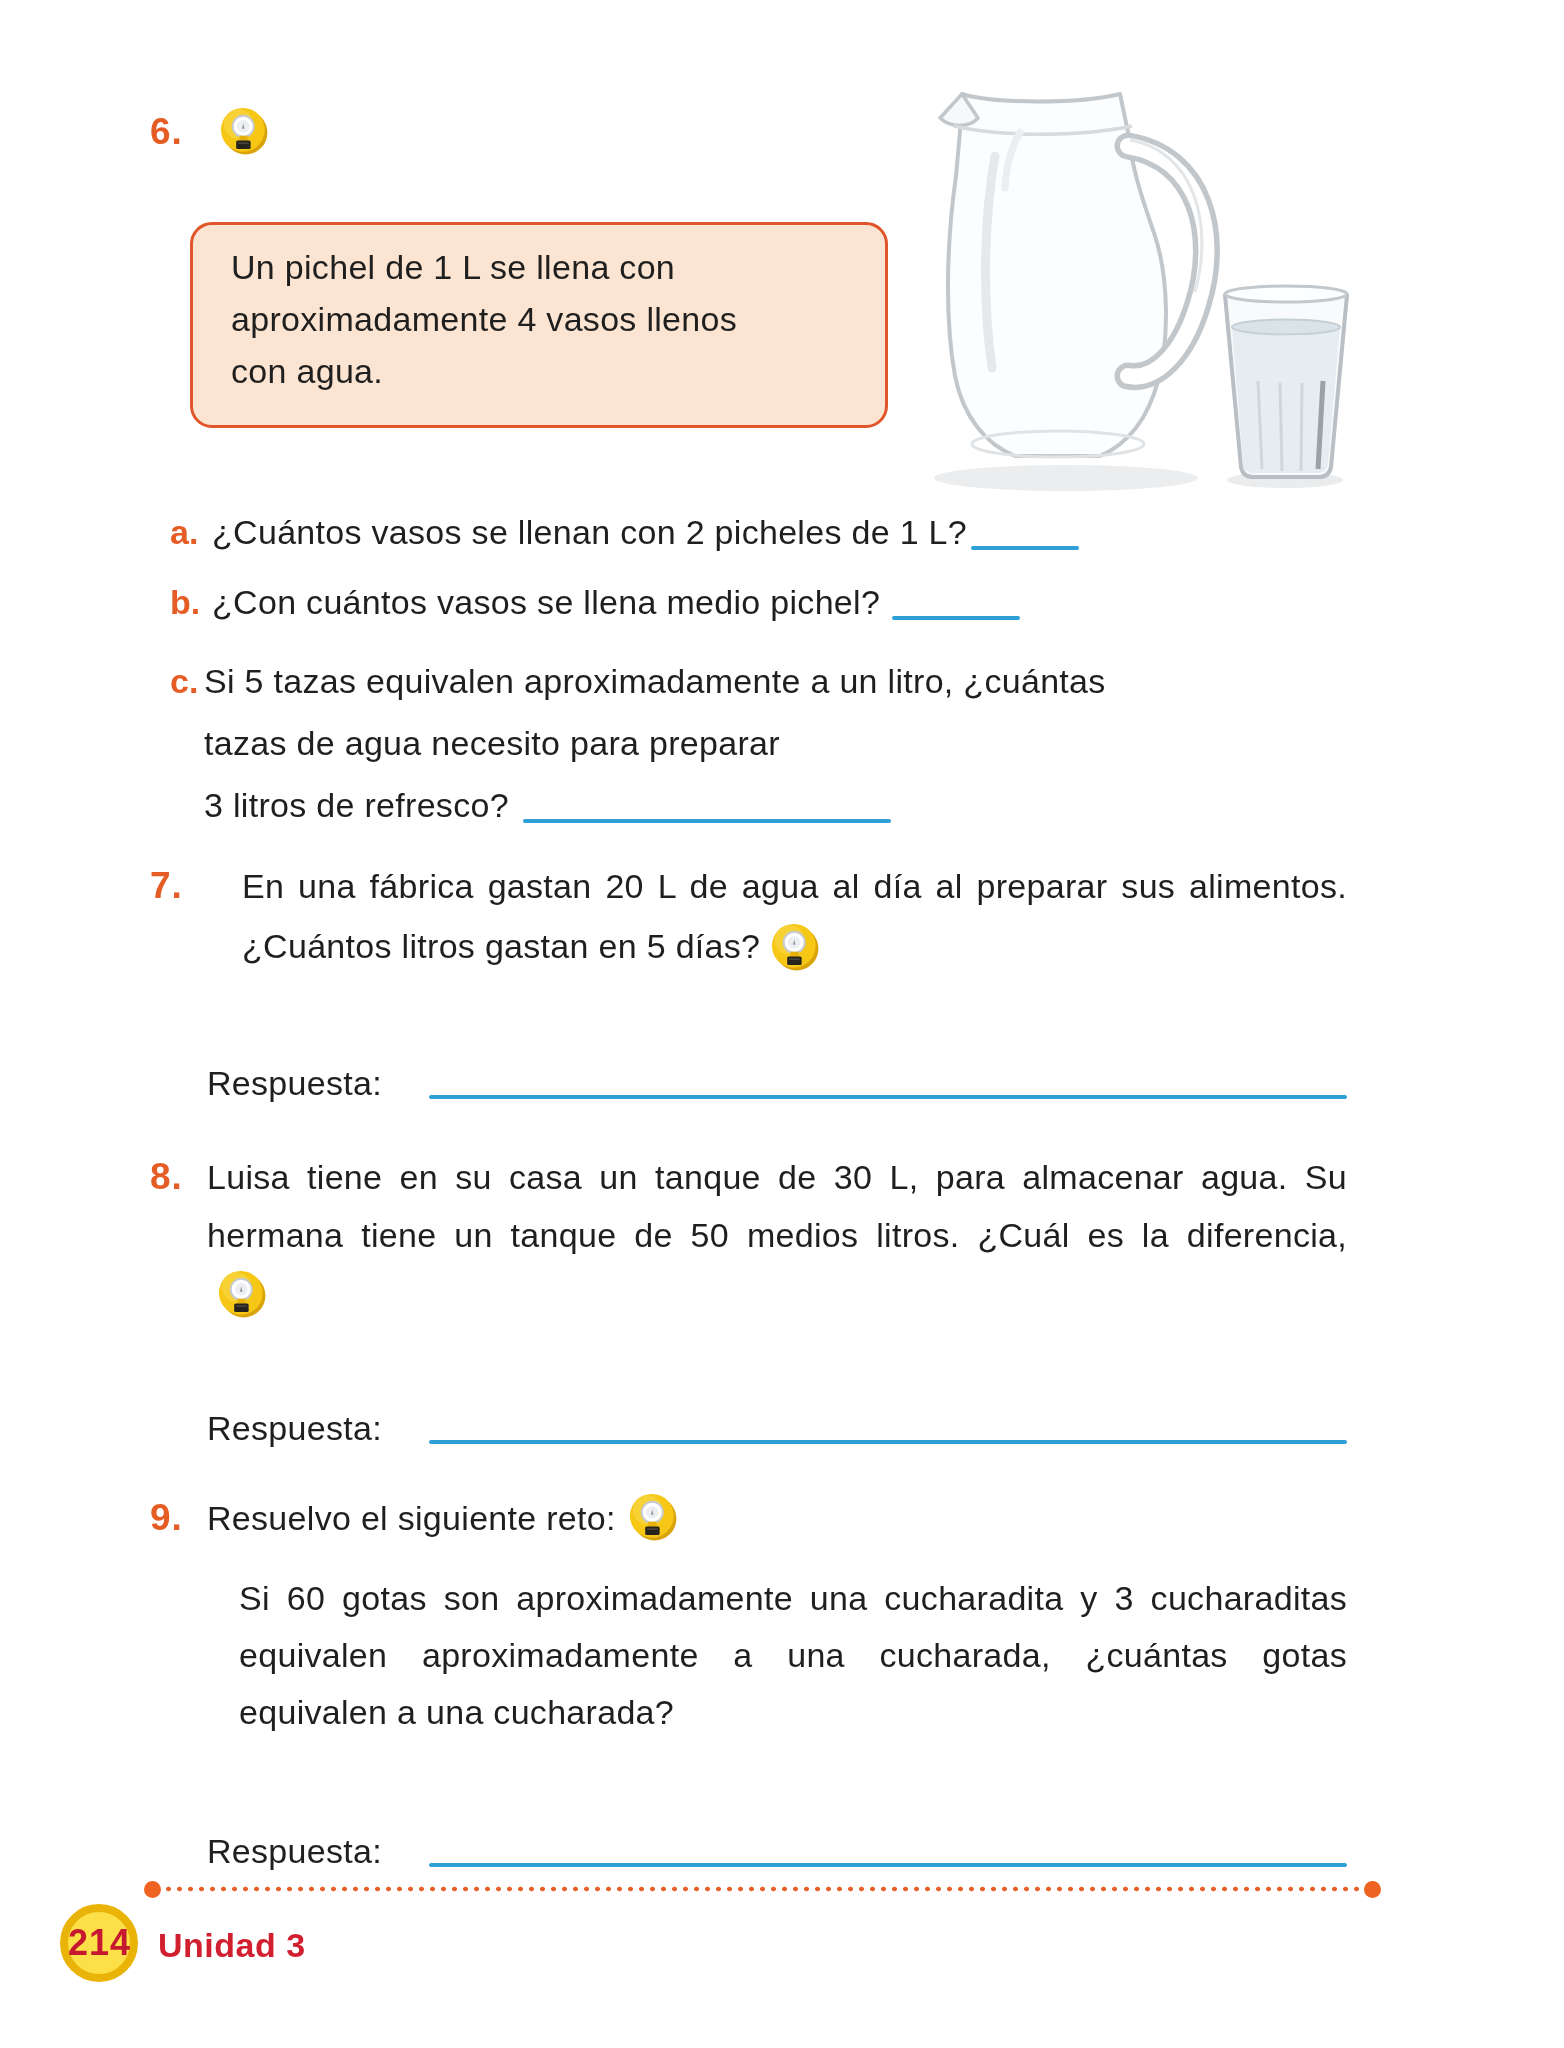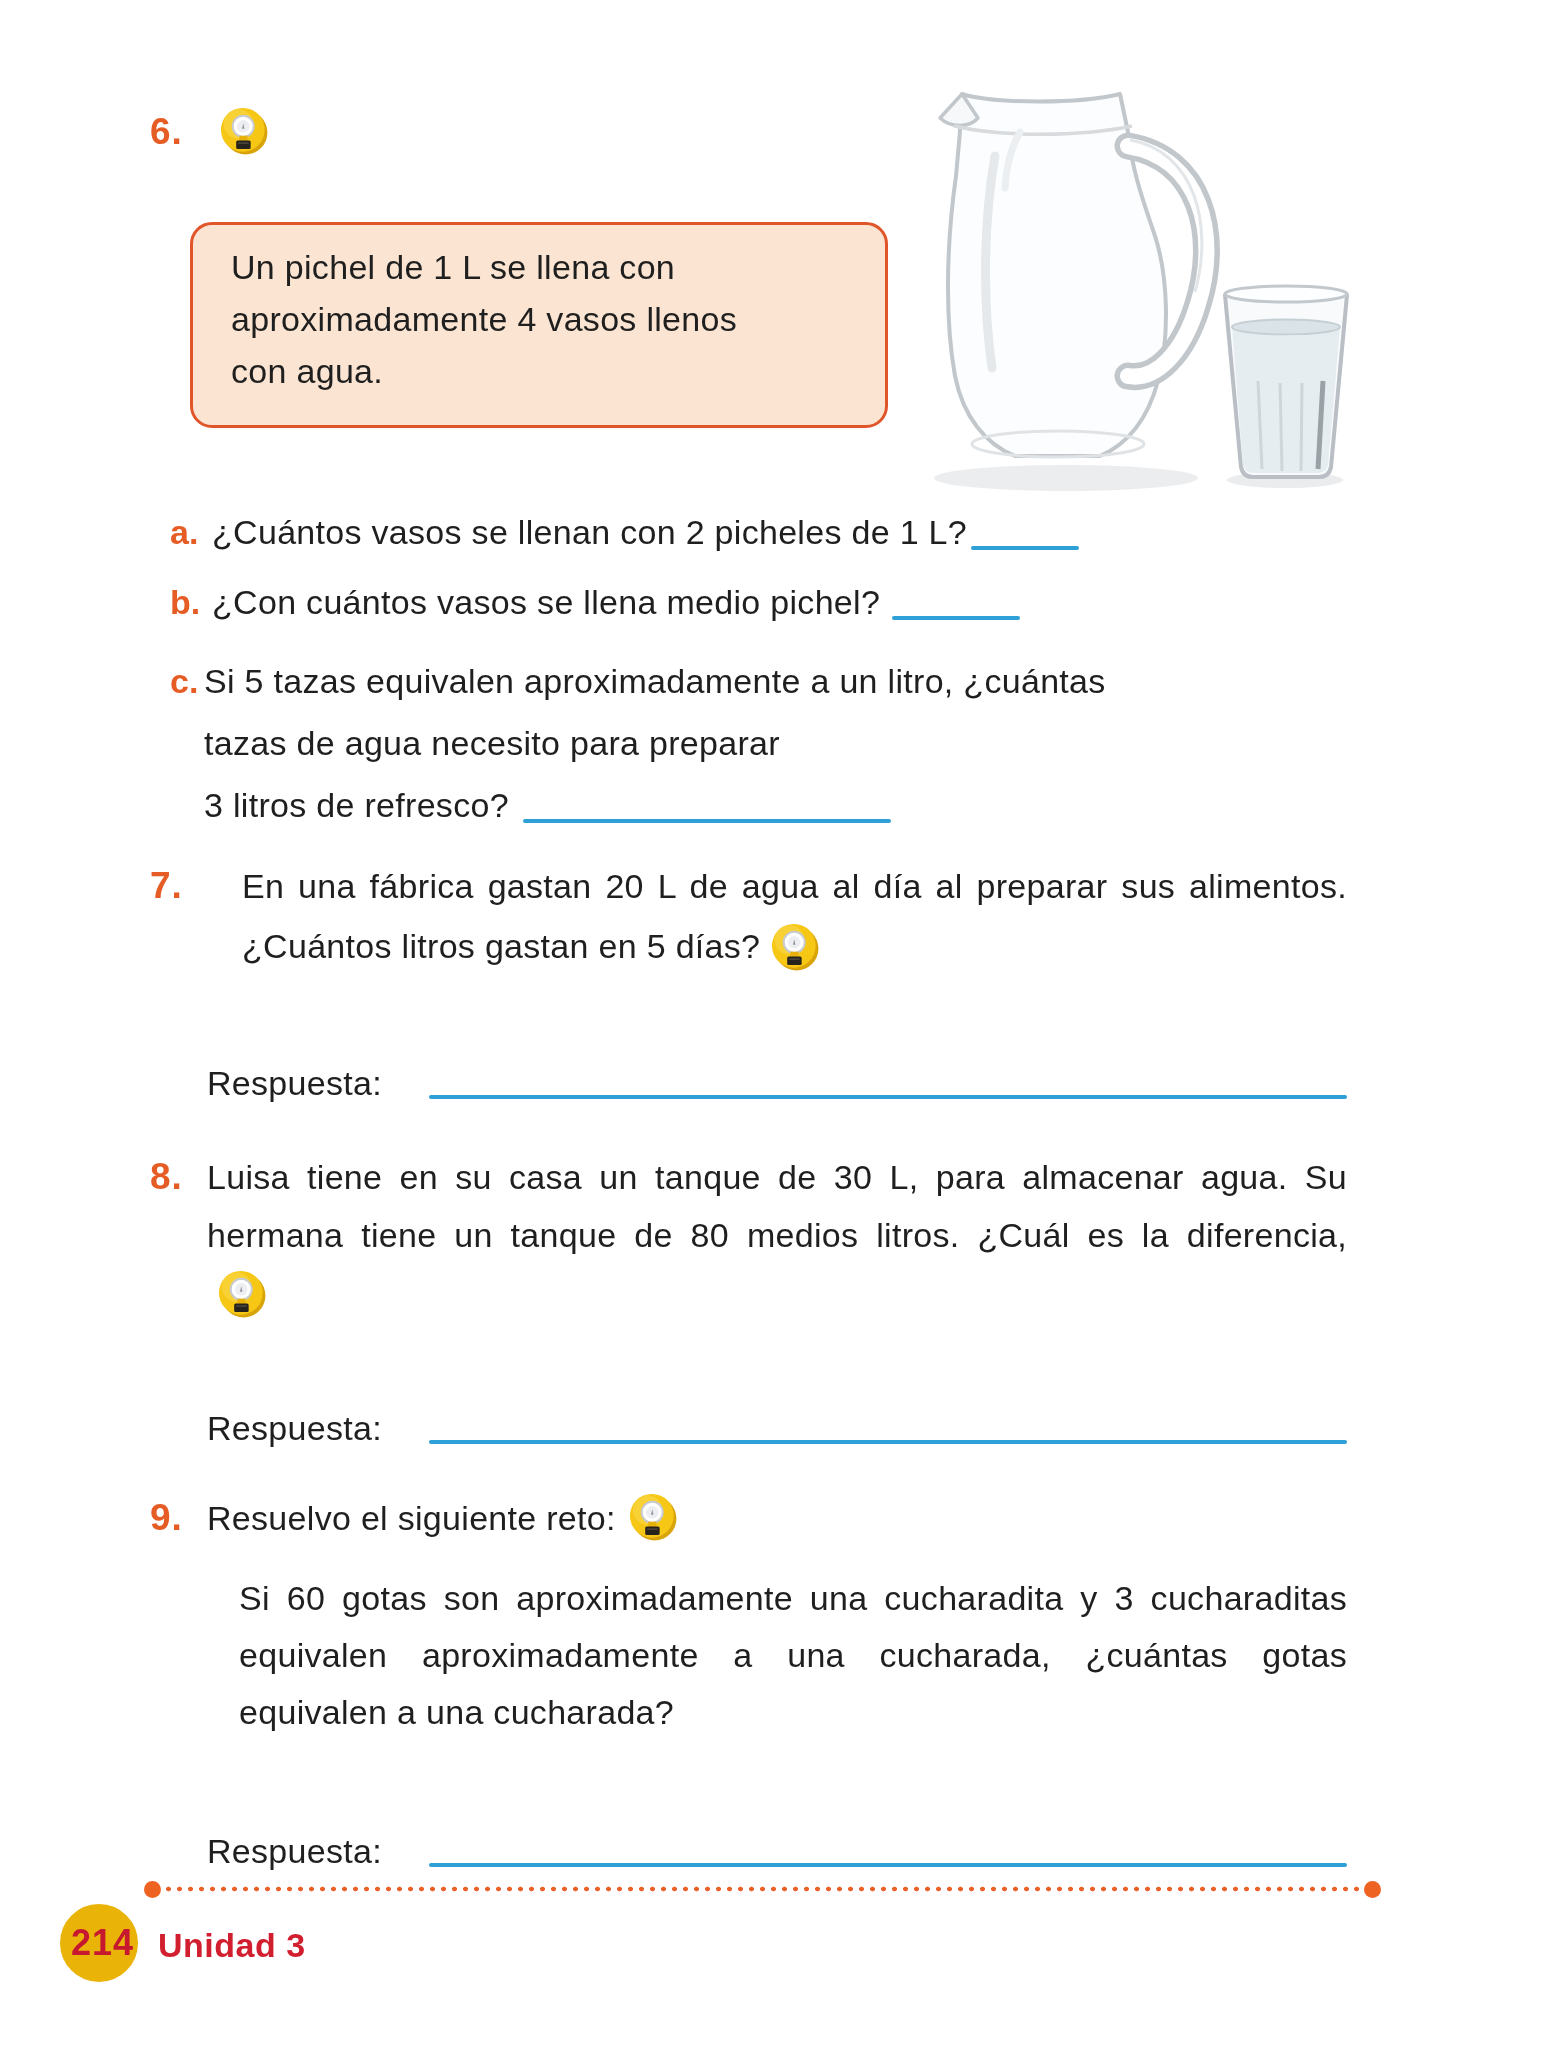--- a/index.html
+++ b/index.html
@@ -62,22 +62,22 @@
   .bulb-row{margin-left:12px;transform:translateY(-2px);}
   
   .dotline{
     height:6px;
     background-image:radial-gradient(circle 3px,#e8622a 2.1px,rgba(232,98,42,0) 2.7px);
     background-size:11px 6px;background-repeat:repeat-x;background-position:0 50%;
   }
   .dot-end{width:17px;height:17px;border-radius:50%;background:#ef6322;}
   .badge{
     box-sizing:border-box;width:78px;height:78px;
-    border:4px solid #eab308;border-radius:50%;background:#eab308;
-    display:flex;align-items:center;justify-content:flex-end;
+    border:8px solid #eab308;border-radius:50%;background:#fde047;
+    display:flex;align-items:center;justify-content:flex-start;
   }
   .badge-num{font-size:36px;font-weight:bold;color:#c6182f;letter-spacing:1px;}
   .unit{font-size:34px;font-weight:bold;color:#d11f2f;letter-spacing:.5px;}
 </style>
 </head>
 <body>
 
 <div class="page">
 
   <svg width="0" height="0" style="position:absolute" aria-hidden="true">
@@ -168,21 +168,21 @@
 
   <div class="abs resp" style="left:207px;top:1060px;">
     <span class="resp-label">Respuesta:</span>
     <div class="resp-line"></div>
   </div>
 
   <div class="abs q-row" style="left:150px;top:1148px;">
     <span class="q-num" style="line-height:58px;">8.</span>
     <div class="q-para">
       <div class="line line-j">Luisa tiene en su casa un tanque de 30 L, para almacenar agua. Su</div>
-      <div class="line line-j">hermana tiene un tanque de 80 medios litros. ¿Cuál es la diferencia,</div>
+      <div class="line line-j">hermana tiene un tanque de 50 medios litros. ¿Cuál es la diferencia,</div>
       <div class="line"><svg class="bulb bulb-inline">
             <use href="#bulb-sym"></use>
           </svg></div>
     </div>
   </div>
 
   <div class="abs resp" style="left:207px;top:1405px;">
     <span class="resp-label">Respuesta:</span>
     <div class="resp-line"></div>
   </div>

